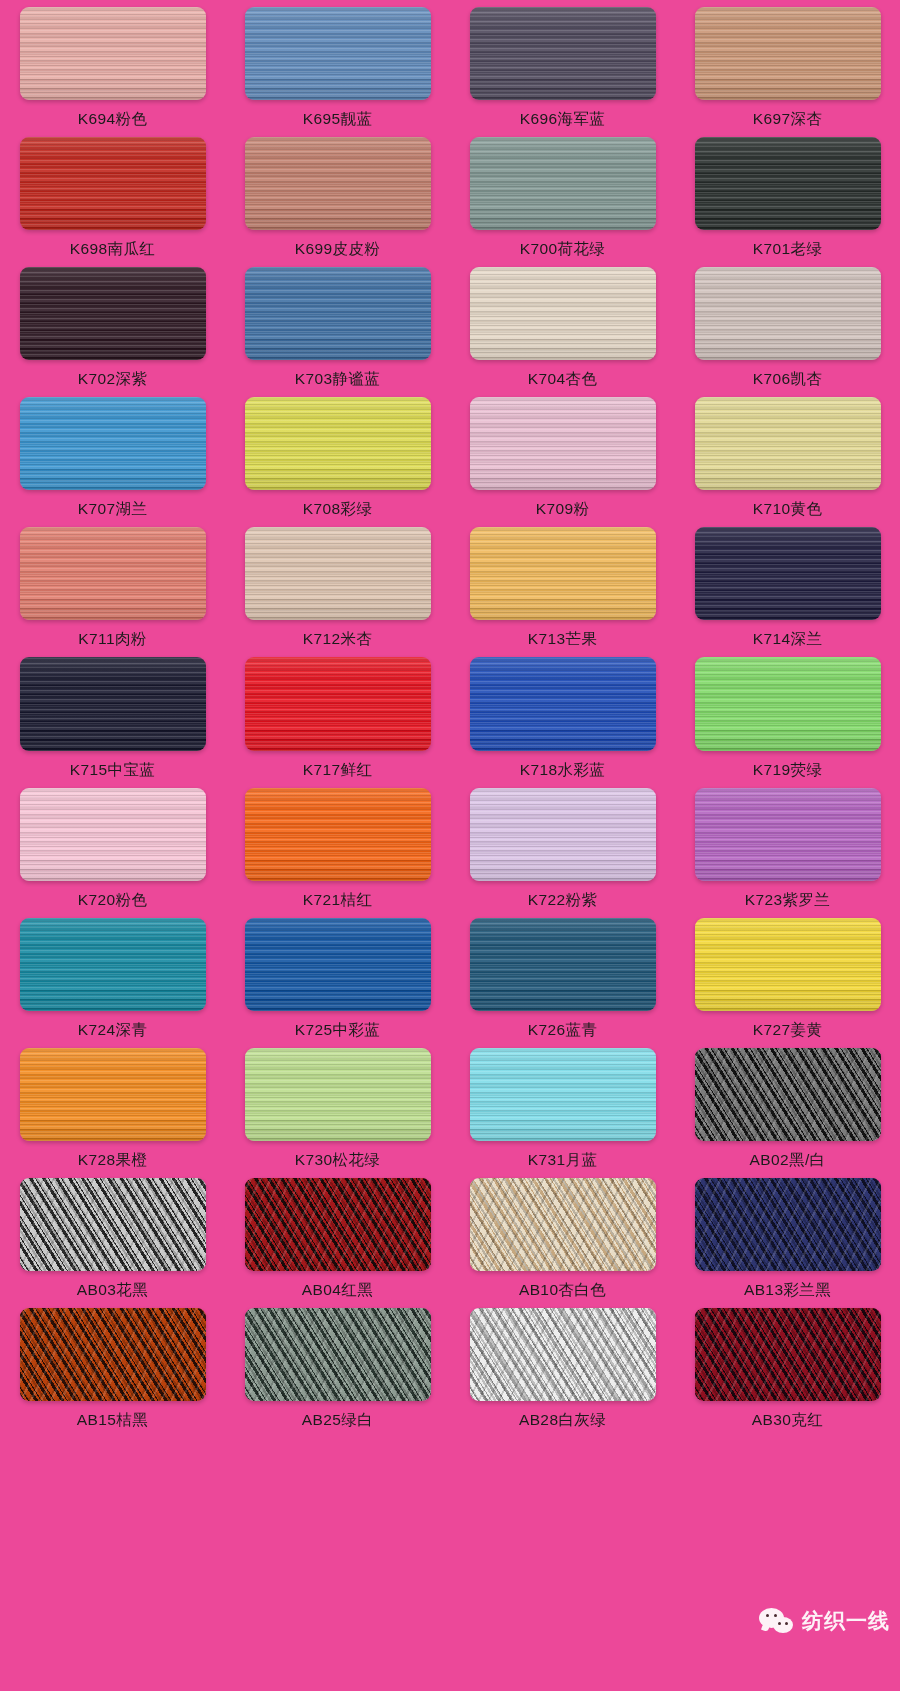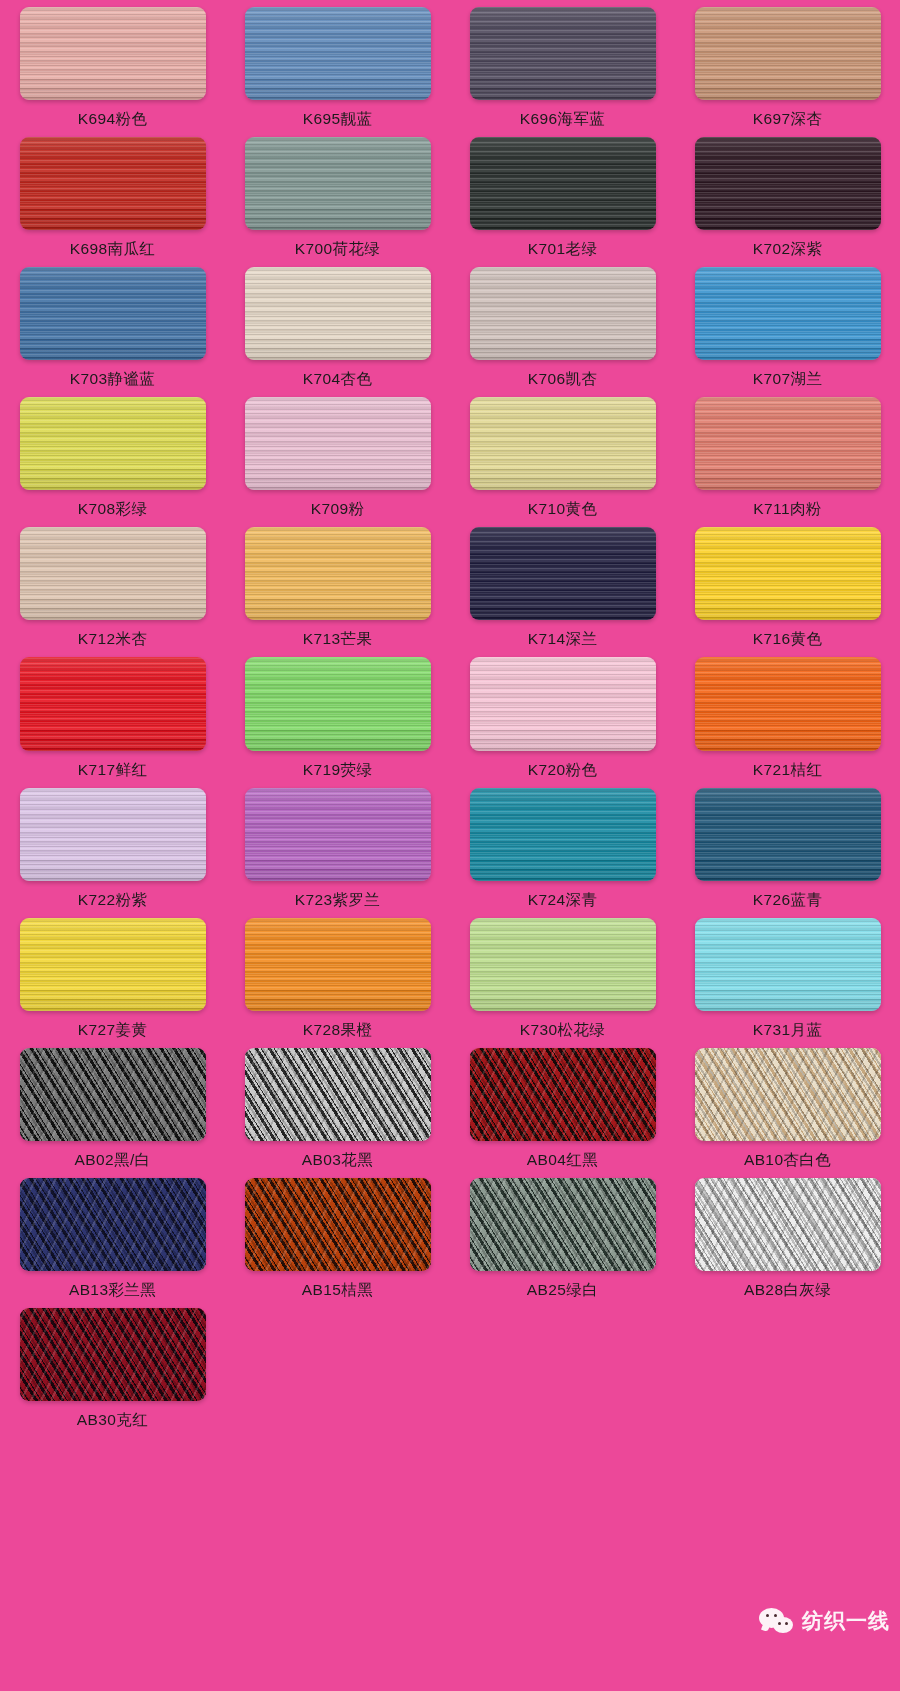--- a/index.html
+++ b/index.html
@@ -92,20 +92,26 @@
         <div class="label">K697深杏</div>
       </div>
       <div class="cell">
         <div class="swatch">
           <div class="tex solid" style="background-color: rgb(191, 34, 25);"></div>
         </div>
         <div class="label">K698南瓜红</div>
       </div>
       <div class="cell">
         <div class="swatch">
+          <div class="tex solid" style="background-color: rgb(192, 125, 107);"></div>
+        </div>
+        <div class="label">K699皮皮粉</div>
+      </div>
+      <div class="cell">
+        <div class="swatch">
           <div class="tex solid" style="background-color: rgb(126, 148, 144);"></div>
         </div>
         <div class="label">K700荷花绿</div>
       </div>
       <div class="cell">
         <div class="swatch">
           <div class="tex solid" style="background-color: rgb(37, 43, 41);"></div>
         </div>
         <div class="label">K701老绿</div>
       </div>
@@ -176,32 +182,38 @@
         <div class="label">K713芒果</div>
       </div>
       <div class="cell">
         <div class="swatch">
           <div class="tex solid" style="background-color: rgb(29, 27, 60);"></div>
         </div>
         <div class="label">K714深兰</div>
       </div>
       <div class="cell">
         <div class="swatch">
-          <div class="tex solid" style="background-color: rgb(252, 208, 33);"></div>
-        </div>
-        <div class="label">K716黄色</div>
+          <div class="tex solid" style="background-color: rgb(21, 22, 44);"></div>
+        </div>
+        <div class="label">K715中宝蓝</div>
       </div>
       <div class="cell">
         <div class="swatch">
           <div class="tex solid" style="background-color: rgb(230, 14, 27);"></div>
         </div>
         <div class="label">K717鲜红</div>
       </div>
       <div class="cell">
         <div class="swatch">
+          <div class="tex solid" style="background-color: rgb(26, 72, 181);"></div>
+        </div>
+        <div class="label">K718水彩蓝</div>
+      </div>
+      <div class="cell">
+        <div class="swatch">
           <div class="tex solid" style="background-color: rgb(126, 216, 101);"></div>
         </div>
         <div class="label">K719荧绿</div>
       </div>
       <div class="cell">
         <div class="swatch">
           <div class="tex solid" style="background-color: rgb(246, 195, 212);"></div>
         </div>
         <div class="label">K720粉色</div>
       </div>
@@ -221,20 +233,26 @@
         <div class="swatch">
           <div class="tex solid" style="background-color: rgb(178, 97, 191);"></div>
         </div>
         <div class="label">K723紫罗兰</div>
       </div>
       <div class="cell">
         <div class="swatch">
           <div class="tex solid" style="background-color: rgb(17, 134, 159);"></div>
         </div>
         <div class="label">K724深青</div>
+      </div>
+      <div class="cell">
+        <div class="swatch">
+          <div class="tex solid" style="background-color: rgb(14, 82, 160);"></div>
+        </div>
+        <div class="label">K725中彩蓝</div>
       </div>
       <div class="cell">
         <div class="swatch">
           <div class="tex solid" style="background-color: rgb(26, 82, 116);"></div>
         </div>
         <div class="label">K726蓝青</div>
       </div>
       <div class="cell">
         <div class="swatch">
           <div class="tex solid" style="background-color: rgb(242, 214, 49);"></div>

